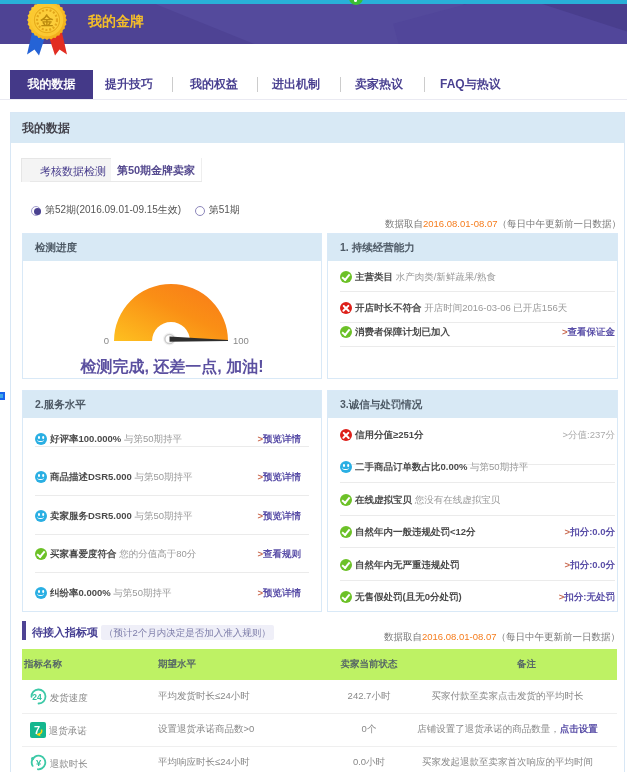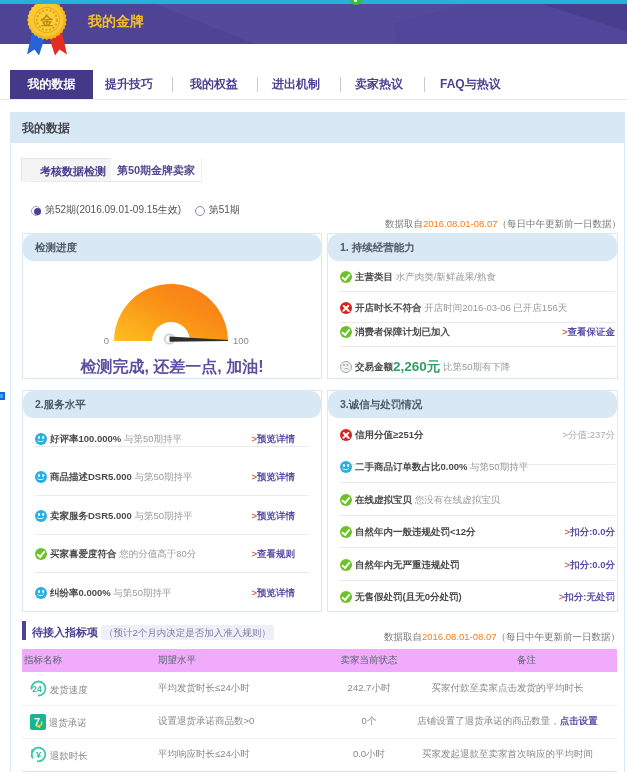--- a/index.html
+++ b/index.html
@@ -34,49 +34,49 @@
 .tabsep { position:absolute; top:7px; width:1px; height:15px; background:#ccc; }
 
 
 #box { left:10px; top:112px; width:615px; height:660px; border:1px solid #d8e7f5; border-bottom:none; background:#fff; }
 #box-hd { position:absolute; left:0; top:0; width:613px; height:30px; background:#d8e9f5;
   font-size:12px; font-weight:bold; color:#45454e; line-height:30px; padding-left:11px; }
 
 
 #subbar { position:absolute; left:12px; top:45px; width:4px; height:21px; background:#4e4394; }
 .stab1 { position:absolute; left:10px; top:45px; width:104px; height:24px; background:#f4f4f4;
-  border:1px solid #e6e6e6; border-bottom:none; color:#473c8c; font-weight:bold; font-size:11px;
+  border:1px solid #e6e6e6; border-bottom:none; color:#473c8c; font-weight:normal; font-size:11px;
   text-align:center; line-height:24px; }
 .stab2 { position:absolute; left:100px; top:45px; width:91px; height:24px; background:#fff;
   border-right:1px solid #eee; color:#554a8f; font-weight:bold; font-size:11px;
   text-align:center; line-height:24px; }
 #stabline { position:absolute; left:19px; top:68px; width:172px; height:1px; background:#e8e8e8; }
 
 
 #radios { position:absolute; left:20px; top:90px; height:16px; font-size:10px; color:#555; }
 .rad { display:inline-block; width:10px; height:10px; border-radius:50%; border:1.5px solid #a39dce;
   background:#fff; vertical-align:-2.5px; margin-right:4px; position:relative; }
 .rad.sel:after { content:""; position:absolute; left:1.5px; top:1.5px; width:7px; height:7px;
   border-radius:50%; background:#4a4190; }
 .rad.unsel { border-color:#8d87bb; }
 
 .attrib { position:absolute; font-size:9.5px; color:#777; }
 .attrib b { color:#f57d1e; font-weight:normal; }
 
 
 .panel { position:absolute; background:#fff; border:1px solid #d9e9f7; }
 .phd { height:27px; background:#d8e9f5; font-size:10.5px; font-weight:bold; color:#4e5a66;
-  line-height:27px; padding-left:12px;border-radius:10px; }
+  line-height:27px; padding-left:12px; }
 .row { position:absolute; left:12px; right:12px; border-bottom:1px solid #ebebeb;
   font-size:9.5px; color:#999; white-space:nowrap; }
 .pR .row { right:2px; }
 .row.last { border-bottom:none; }
 .row b { color:#4a4a4a; }
 .rlink { position:absolute; right:0; color:#5a4fa8; font-weight:bold; }
-.pL .rlink { right:14px;text-align:center; }
+.pL .rlink { right:8px;text-align:center; }
 .rlink:before { content:">"; color:#c96a50; }
 .rgray:before { content:">"; }
 .rgray { position:absolute; right:0; color:#aaa; }
 .ic { display:inline-block; vertical-align:-3px; margin-right:3px; position:relative; }
 .i-check { width:12px; height:12px; border-radius:50%; background:#6cc127; }
 .i-check:after { content:""; position:absolute; left:2.3px; top:2.8px; width:6px; height:3.2px;
   border-left:2px solid #fff; border-bottom:2px solid #fff; transform:rotate(-50deg); }
 .i-cross { width:12px; height:12px; border-radius:50%; background:#dd201a; }
 .i-cross:before, .i-cross:after { content:""; position:absolute; left:4.9px; top:1.8px;
   width:2.3px; height:8.5px; background:#fff; border-radius:1.2px; }
@@ -92,21 +92,21 @@
   border-radius:50%; background:#a9a9a9; box-shadow:3.5px 0 0 #a9a9a9; }
 .i-gray:after { content:""; position:absolute; left:2.8px; top:6px; width:5px; height:3px;
   border-top:1.5px solid #a9a9a9; border-radius:50%; }
 
 
 #pend-bar { left:22px; top:621px; width:4px; height:19px; background:#4e4394; }
 #pend-title { left:32px; top:625px; font-size:11px; font-weight:bold; color:#453e92; }
 #pend-note { font-weight:normal; font-size:9.5px; color:#7d7da9; background:#efeff8; padding:2px 3px; border-radius:2px; }
 table#pend { position:absolute; left:22px; top:649px; width:595px; border-collapse:collapse;
   font-size:9.5px; table-layout:fixed; }
-#pend thead td { background:#f0abfc; color:#566; height:23px; white-space:nowrap; }
+#pend thead td { background:#bef264; color:#566; height:31px; white-space:nowrap;font-weight:bold; }
 #pend thead td.rk { padding-left:38px;margin-top:42px; }
 #pend tbody td.rk { text-align:center; }
 #pend tbody td { height:33px; border-bottom:1px solid #efefef; color:#888; white-space:nowrap; }
 #pend tbody tr:last-child td { border-bottom:1px solid #d7e7f3; }
 #pend td.c { text-align:center; }
 .plink { color:#5a4fa8; font-weight:bold; }
 #bluetag { left:0; top:392px; width:5px; height:8px; background:#3fa7e9; border:2px solid #1663ec; border-left:none; box-sizing:content-box; height:4px; width:3px; }
 </style>
 </head>
 <body>
@@ -182,21 +182,20 @@
         <text x="210" y="76" font-size="9.5" fill="#888">100</text>
       </svg>
       <div style="position:absolute; left:0; top:123px; width:298px; text-align:center; font-size:16px; font-weight:bold; color:#5b50a0;">检测完成, 还差一点, 加油!</div>
     </div>
 
     <div class="panel pR" style="left:316px; top:120px; width:291px; height:146px;">
       <div class="phd">1. 持续经营能力</div>
       <div class="row" style="top:27px; height:31px; line-height:31px;"><span class="ic i-check"></span><b>主营类目</b> 水产肉类/新鲜蔬果/熟食</div>
       <div class="row" style="top:58px; height:31px; line-height:31px;"><span class="ic i-cross"></span><b>开店时长不符合</b> 开店时间2016-03-06 已开店156天</div>
       <div class="row" style="top:82px; height:31px; line-height:31px;"><span class="ic i-check"></span><b>消费者保障计划已加入</b><span class="rlink">查看保证金</span></div>
-      <div class="row last" style="top:120px; height:26px; line-height:26px;"><span class="ic i-gray"></span><b>交易金额</b><b style="color:#2e9e68; font-size:13.5px; vertical-align:-1px;">2,260元</b> 比第50期有下降</div>
     </div>
 
     <div class="panel pL" style="left:11px; top:277px; width:300px; height:222px;">
       <div class="phd">2.服务水平</div>
       <div class="row" style="top:28px; height:28px; line-height:39px;"><span class="ic i-smile"></span><b>好评率100.000%</b> 与第50期持平<span class="rlink">预览详情</span></div>
       <div class="row" style="top:67px; height:38px; line-height:38px;"><span class="ic i-smile"></span><b>商品描述DSR5.000</b> 与第50期持平<span class="rlink">预览详情</span></div>
       <div class="row" style="top:105px; height:39px; line-height:39px;"><span class="ic i-smile"></span><b>卖家服务DSR5.000</b> 与第50期持平<span class="rlink">预览详情</span></div>
       <div class="row" style="top:144px; height:38px; line-height:38px;"><span class="ic i-check"></span><b>买家喜爱度符合</b> 您的分值高于80分<span class="rlink">查看规则</span></div>
       <div class="row last" style="top:182px; height:39px; line-height:39px;"><span class="ic i-smile"></span><b>纠纷率0.000%</b> 与第50期持平<span class="rlink">预览详情</span></div>
     </div>

